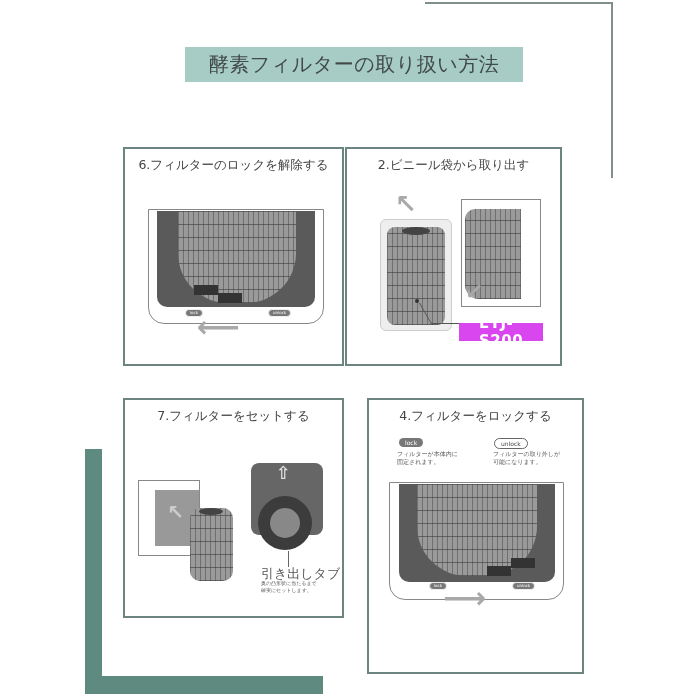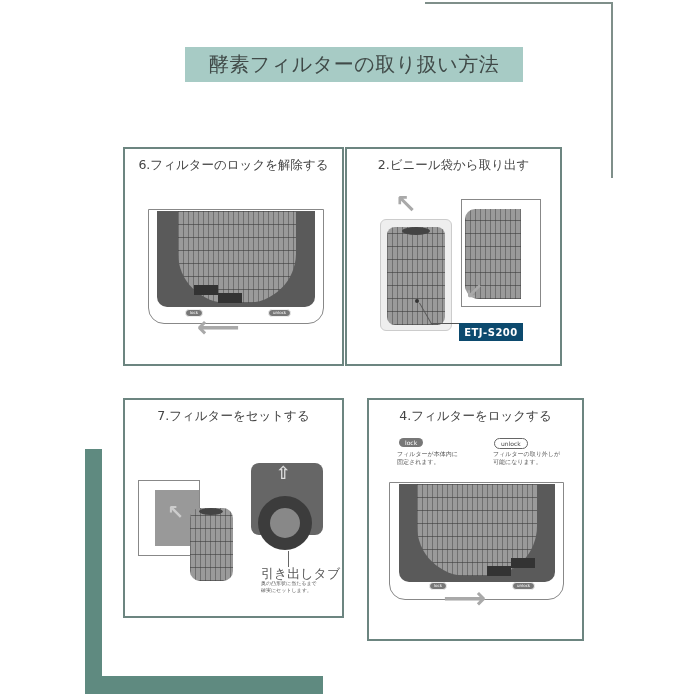--- a/index.html
+++ b/index.html
@@ -13,21 +13,21 @@
   .panel{border:2px solid #6c8580;background:#fff;box-sizing:border-box;}
   .panel-title{position:absolute;left:0;right:0;top:8px;text-align:center;font-size:12.5px;color:#444;}
   
   .dev-body{position:absolute;background:#fff;border:1.5px solid #888;box-sizing:border-box;}
   .dark{background:#5a5a5a;}
   .filter{position:absolute;background-color:#9a9a9a;
     background-image:repeating-linear-gradient(90deg,rgba(60,60,60,.45) 0 1px,transparent 1px 5px),repeating-linear-gradient(0deg,rgba(60,60,60,.6) 0 1px,transparent 1px 13px);}
   .arrow{position:absolute;color:#a9a9a9;font-weight:bold;}
   .lock-tag{position:absolute;font-size:4px;color:#fff;background:#777;border:1px solid #eee;border-radius:6px;padding:0 4px;line-height:6px;}
   .small{position:absolute;font-size:6px;line-height:8px;color:#555;}
-  .model{position:absolute;background:#0c4a6e;color:#fff;font-weight:bold;font-size:10px;display:flex;align-items:center;justify-content:center;letter-spacing:.5px;}
+  .model{position:absolute;background:#d946ef;color:#fff;font-weight:bold;font-size:15px;display:flex;align-items:center;justify-content:center;letter-spacing:.5px;padding-left:20px;}
   .pill{position:absolute;font-size:6px;border-radius:6px;padding:0 6px;line-height:9px;}
 </style>
 </head>
 <body>
 
 <div class="abs line-top"></div>
 <div class="abs line-right"></div>
 <div class="abs bar-v"></div>
 <div class="abs bar-h"></div>
 
@@ -75,21 +75,21 @@
     <div style="position:absolute;left:133px;top:96px;width:54px;height:54px;background:#3c3c3c;border-radius:50%;"></div>
     <div style="position:absolute;left:145px;top:108px;width:30px;height:30px;background:#888;border-radius:50%;"></div>
     <div class="arrow" style="left:151px;top:62px;font-size:18px;color:#ddd;">⇧</div>
     <div style="position:absolute;left:163px;top:151px;width:1px;height:16px;background:#666;"></div>
     <div class="small" style="left:136px;top:170px;font-size:13px;">引き出しタブ</div>
     <div class="small" style="left:136px;top:180px;font-size:5px;line-height:7px;">奥の凸形状に当たるまで</div>
     <div class="small" style="left:136px;top:187px;font-size:5px;line-height:7px;">確実にセットします。</div>
   </div>
 </div>
 
-<div class="abs panel" style="left:367px;top:398px;width:217px;height:243px;">
+<div class="abs panel" style="left:367px;top:398px;width:217px;height:276px;">
   <div class="panel-title">4.フィルターをロックする</div>
   <span class="pill" style="left:30px;top:38px;background:#777;color:#fff;">lock</span>
   <div class="small" style="left:28px;top:50px;">フィルターが本体内に</div>
   <div class="small" style="left:28px;top:58px;">固定されます。</div>
   <span class="pill" style="left:125px;top:38px;border:1px solid #666;color:#444;">unlock</span>
   <div class="small" style="left:124px;top:50px;">フィルターの取り外しが</div>
   <div class="small" style="left:124px;top:58px;">可能になります。</div>
   <div>
     <div class="dev-body" style="left:20px;top:82px;width:175px;height:118px;border-radius:0 0 16px 16px;"></div>
     <div class="dark" style="position:absolute;left:30px;top:84px;width:156px;height:98px;border-radius:0 0 10px 10px;"></div>

